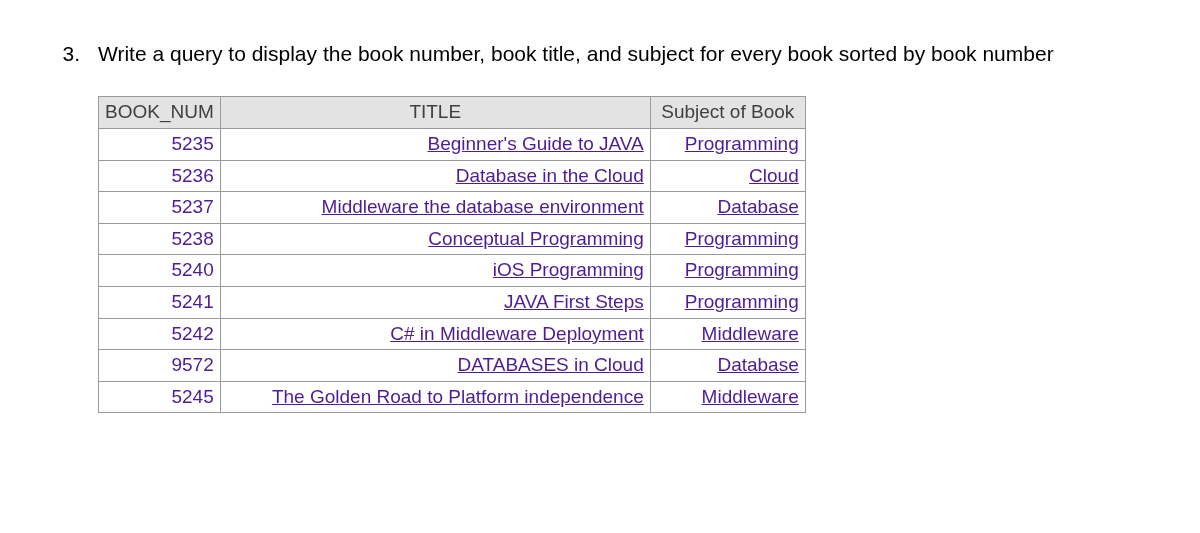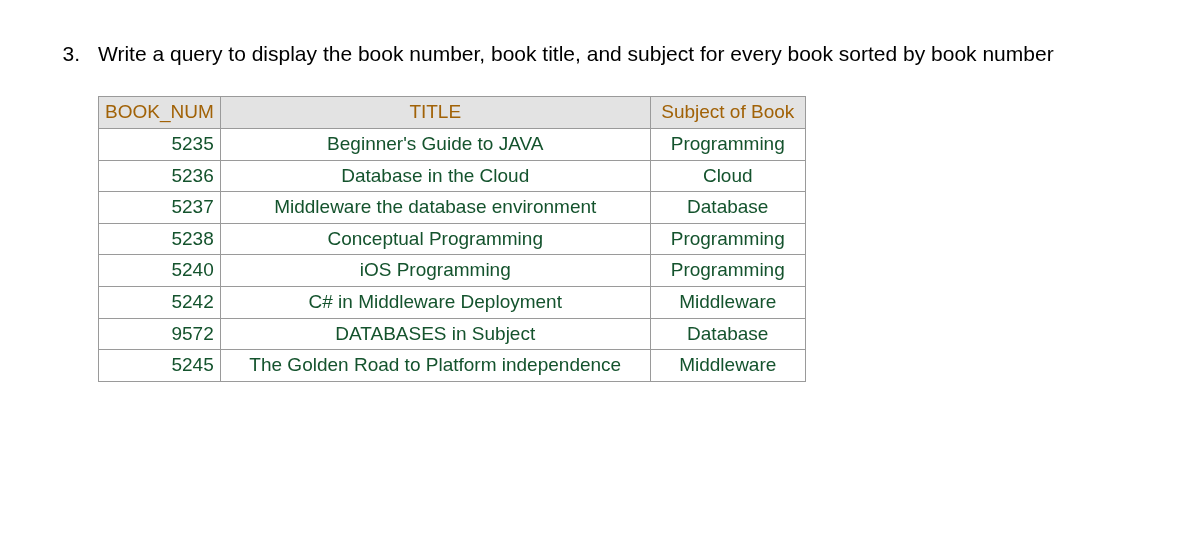--- a/index.html
+++ b/index.html
@@ -45,36 +45,37 @@
     border: 1px solid #9a9a9a;
     padding: 2px 6px 2px 6px;
     font-size: 19px;
     line-height: 1.4;
     vertical-align: middle;
     white-space: nowrap;
   }
   table.result th {
     background: #e3e3e3;
     font-weight: normal;
-    color: #a16207;
+    color: #404040;
     text-align: center;
   }
   table.result td {
-    color: #14532d;
+    color: #4c1d95;
   }
   
   col.col-num   { width: 120px; }
   col.col-title { width: 430px; }
   col.col-subj  { width: 155px; }
   td.num {
     text-align: right;
     padding-right: 6px;
   }
   td.title, td.subj {
-    text-align: center;
+    text-align: right;
+    text-decoration: underline;
   }
 </style>
 </head>
 <body>
 
 <div class="page">
 
   <div class="question-line">
     <div class="question-number">3.</div>
     <div class="question-text">Write a query to display the book number, book title, and subject for every book sorted by book number</div>
@@ -114,27 +115,32 @@
             <td class="num">5238</td>
             <td class="title">Conceptual Programming</td>
             <td class="subj">Programming</td>
           </tr>
           <tr>
             <td class="num">5240</td>
             <td class="title">iOS Programming</td>
             <td class="subj">Programming</td>
           </tr>
           <tr>
+            <td class="num">5241</td>
+            <td class="title">JAVA First Steps</td>
+            <td class="subj">Programming</td>
+          </tr>
+          <tr>
             <td class="num">5242</td>
             <td class="title">C# in Middleware Deployment</td>
             <td class="subj">Middleware</td>
           </tr>
           <tr>
             <td class="num">9572</td>
-            <td class="title">DATABASES in Subject</td>
+            <td class="title">DATABASES in Cloud</td>
             <td class="subj">Database</td>
           </tr>
           <tr>
             <td class="num">5245</td>
             <td class="title">The Golden Road to Platform independence</td>
             <td class="subj">Middleware</td>
           </tr>
         </tbody>
     </table>
   </div>

